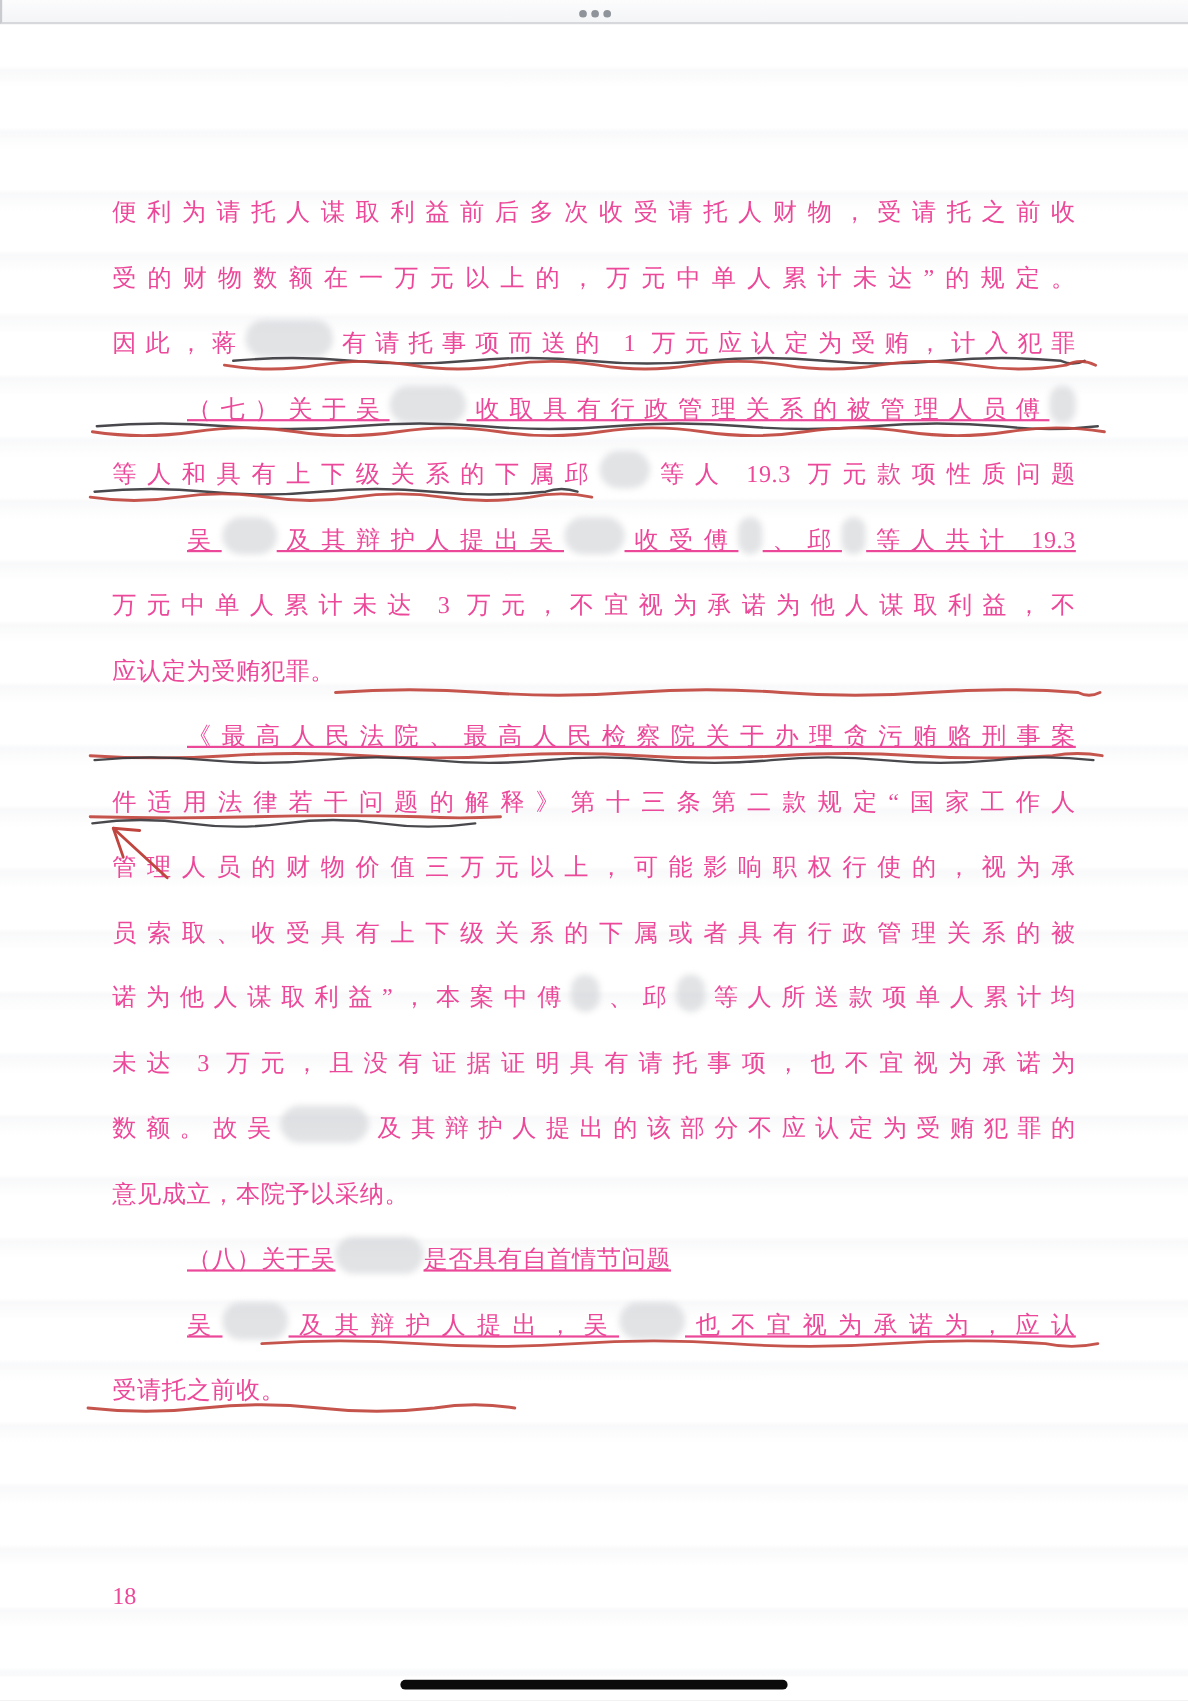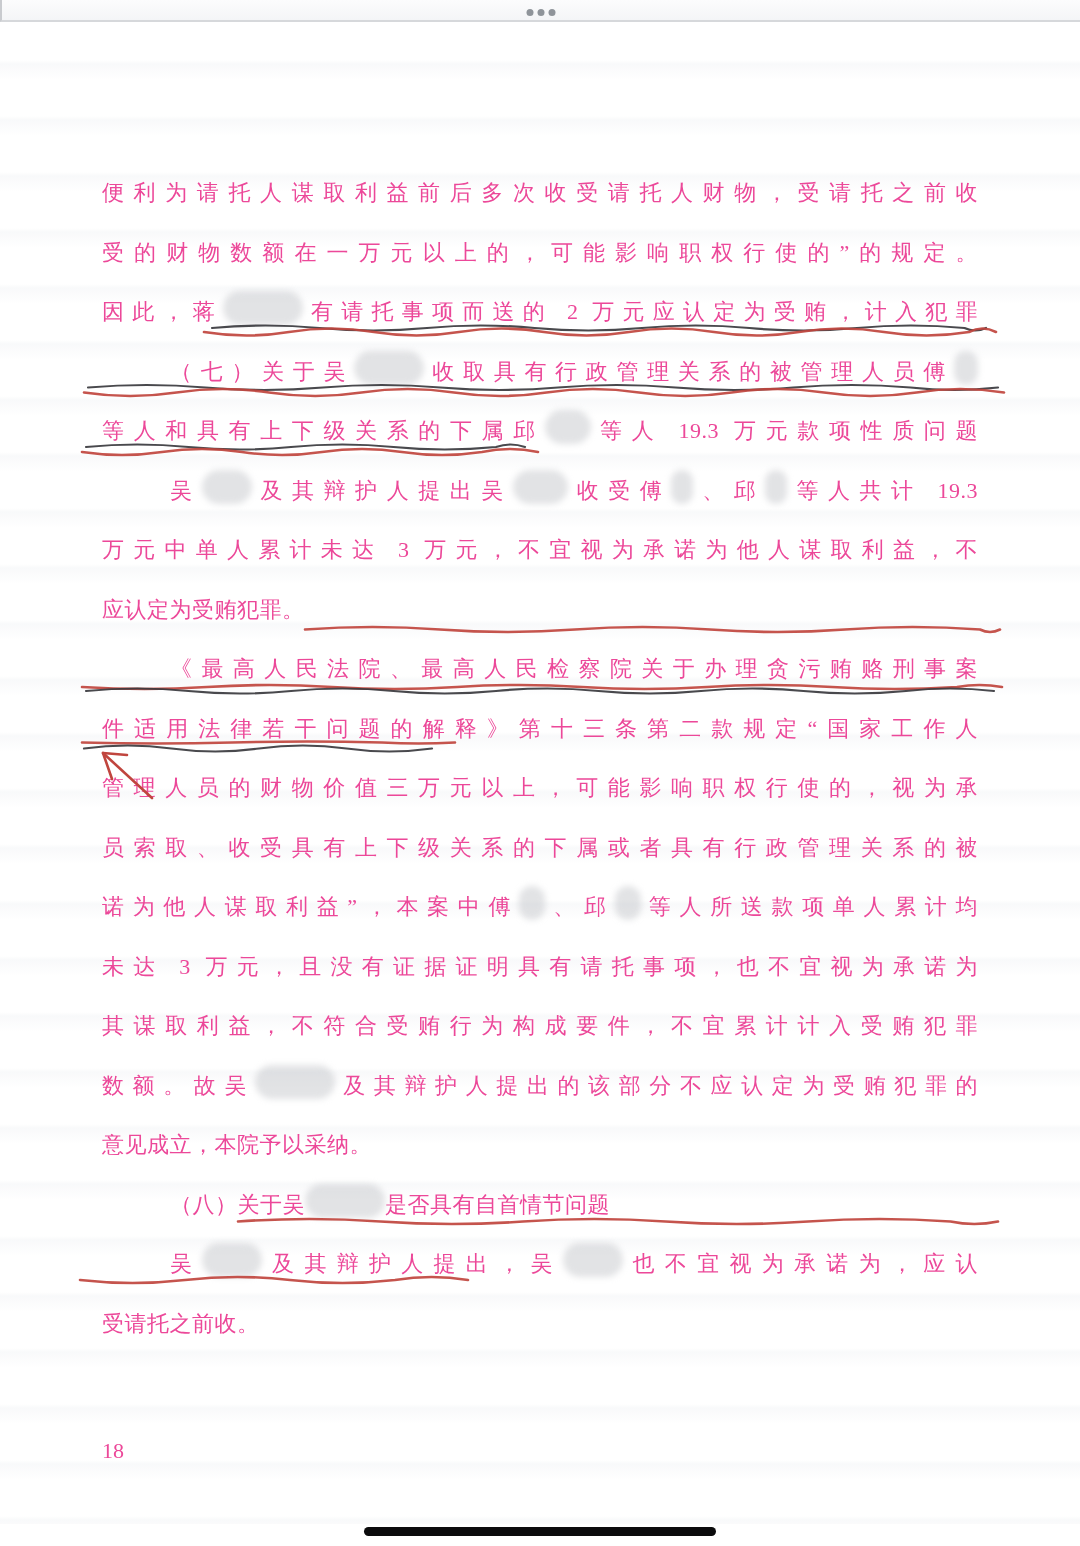--- a/index.html
+++ b/index.html
@@ -26,21 +26,21 @@
       rgba(229,231,236,0.45) 40px, rgba(234,236,240,0) 56px);
     opacity:.55;
   }
   
   .textblock{position:absolute;left:102px;top:163px;width:876px;}
   .line{
     height:59.5px;line-height:59.5px;font-size:22px;color:#ec4899;
     letter-spacing:.5px;white-space:nowrap;
   }
   .line.j{white-space:normal;text-align:justify;text-align-last:justify;}
-  .line.indent{text-indent:68px;}
+  .line.indent{text-indent:68px;text-decoration:underline;}
   .redact{
     display:inline-block;height:34px;border-radius:17px;
     background:rgba(185,188,194,0.42);
     filter:blur(3px);
     vertical-align:-6px;
   }
   .pagenum{
     position:absolute;left:102px;top:1438px;
     font-size:22px;color:#ec4899;line-height:26px;
   }
@@ -61,34 +61,33 @@
         <i></i>
         <i></i>
         <i></i>
       </div>
   </div>
 
   <div class="paper-noise"></div>
 
   <div class="textblock" id="textblock">
       <div class="line j"><span>便利为请托人谋取利益前后多次收受请托人财物，受请托之前收</span></div>
-      <div class="line j"><span>受的财物数额在一万元以上的，可能影响职权行使的”的规定。</span></div>
-      <div class="line j"><span>因此，蒋</span><span class="redact" style="width: 80px;"></span><span>有请托事项而送的 2 万元应认定为受贿，计入犯罪</span></div>
+      <div class="line j"><span>受的财物数额在一万元以上的，万元中单人累计未达”的规定。</span></div>
+      <div class="line j"><span>因此，蒋</span><span class="redact" style="width: 80px;"></span><span>有请托事项而送的 1 万元应认定为受贿，计入犯罪</span></div>
       <div class="line j indent"><span>（七）关于吴</span><span class="redact" style="width: 70px;"></span><span>收取具有行政管理关系的被管理人员傅</span><span class="redact" style="width: 24px;"></span></div>
       <div class="line j"><span>等人和具有上下级关系的下属邱</span><span class="redact" style="width: 46px;"></span><span>等人 19.3 万元款项性质问题</span></div>
       <div class="line j indent"><span>吴</span><span class="redact" style="width: 50px;"></span><span>及其辩护人提出吴</span><span class="redact" style="width: 55px;"></span><span>收受傅</span><span class="redact" style="width: 22px;"></span><span>、邱</span><span class="redact" style="width: 22px;"></span><span>等人共计 19.3</span></div>
       <div class="line j"><span>万元中单人累计未达 3 万元，不宜视为承诺为他人谋取利益，不</span></div>
       <div class="line "><span>应认定为受贿犯罪。</span></div>
       <div class="line j indent"><span>《最高人民法院、最高人民检察院关于办理贪污贿赂刑事案</span></div>
       <div class="line j"><span>件适用法律若干问题的解释》第十三条第二款规定“国家工作人</span></div>
       <div class="line j"><span>管理人员的财物价值三万元以上，可能影响职权行使的，视为承</span></div>
       <div class="line j"><span>员索取、收受具有上下级关系的下属或者具有行政管理关系的被</span></div>
       <div class="line j"><span>诺为他人谋取利益”，本案中傅</span><span class="redact" style="width: 26px;"></span><span>、邱</span><span class="redact" style="width: 26px;"></span><span>等人所送款项单人累计均</span></div>
       <div class="line j"><span>未达 3 万元，且没有证据证明具有请托事项，也不宜视为承诺为</span></div>
-      <div class="line j"><span>其谋取利益，不符合受贿行为构成要件，不宜累计计入受贿犯罪</span></div>
       <div class="line j"><span>数额。故吴</span><span class="redact" style="width: 80px;"></span><span>及其辩护人提出的该部分不应认定为受贿犯罪的</span></div>
       <div class="line "><span>意见成立，本院予以采纳。</span></div>
       <div class="line indent"><span>（八）关于吴</span><span class="redact" style="width: 80px;"></span><span>是否具有自首情节问题</span></div>
       <div class="line j indent"><span>吴</span><span class="redact" style="width: 60px;"></span><span>及其辩护人提出，吴</span><span class="redact" style="width: 60px;"></span><span>也不宜视为承诺为，应认</span></div>
       <div class="line "><span>受请托之前收。</span></div>
     </div>
 
   <svg id="marks" xmlns="http://www.w3.org/2000/svg">
       <path d="M 212 328 Q 265.8 323.0, 319.5 328 Q 373.3 333.0, 427.0 328 Q 480.8 323.0, 534.5 328 Q 588.3 333.0, 642.0 328 Q 695.8 323.0, 749.5 328 Q 803.3 333.0, 857.0 328 Q 910.8 323.0, 964.5 328 Q 975.3 333.0, 986.0 328" stroke="#3a3a3e" fill="none" stroke-width="2.2" stroke-linecap="round" opacity="0.92"></path>
       <path d="M 204 332 Q 246.5 339.0, 289.0 332 Q 331.5 325.0, 374.0 332 Q 416.5 339.0, 459.0 332 Q 501.5 325.0, 544.0 332 Q 586.5 339.0, 629.0 332 Q 671.5 325.0, 714.0 332 Q 756.5 339.0, 799.0 332 Q 841.5 325.0, 884.0 332 Q 926.5 339.0, 969.0 332 Q 982.5 325.0, 996.0 332" stroke="#c0453e" fill="none" stroke-width="2.6" stroke-linecap="round" opacity="0.92"></path>

